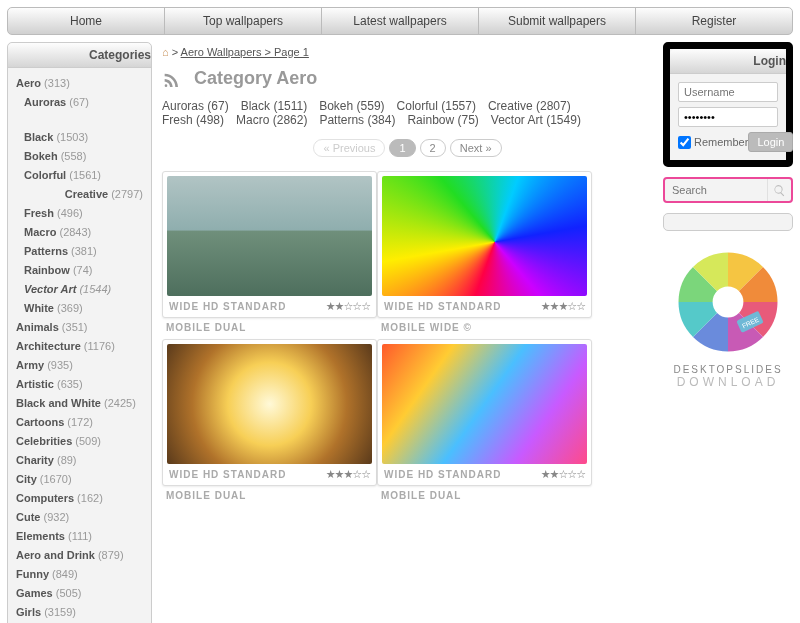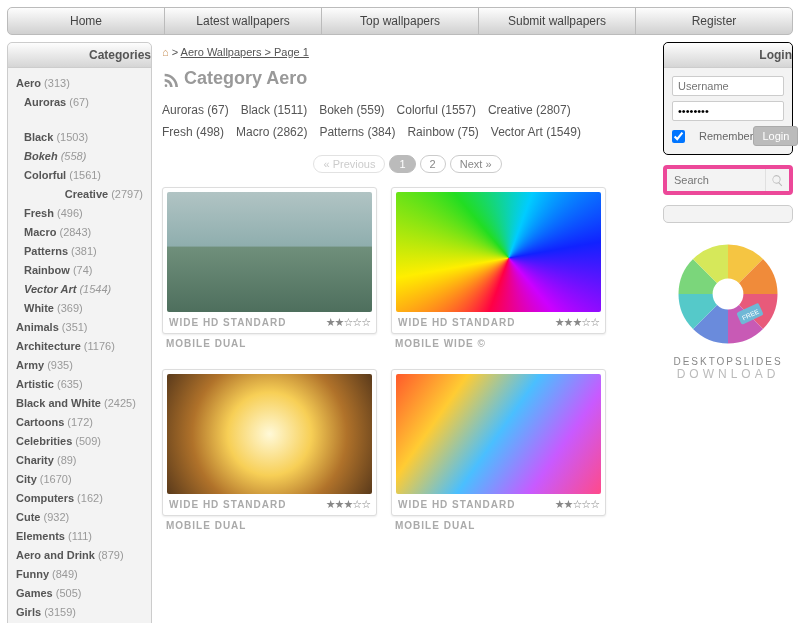--- a/index.html
+++ b/index.html
@@ -10,76 +10,76 @@
 .page{display:flex;gap:10px;padding:0 7px 10px 7px}
 .sidebar{width:145px;flex:none;border:1px solid #ccc;border-radius:5px;background:#f3f3f3}
 .sidebar .hd,.login .hd{background:linear-gradient(#fdfdfd,#d5d5d5);border-bottom:1px solid #ccc;border-radius:5px 5px 0 0;text-align:right;font-weight:bold;font-size:12px;color:#555;padding:5px 0}
 .sidebar ul{list-style:none;padding:6px 8px}
 .sidebar li{padding:2px 0;color:#999;font-size:11px;line-height:15px;white-space:nowrap}
 .sidebar li a{color:#555;font-weight:bold;text-decoration:none}
 .main{flex:1;min-width:0}
 .crumb{color:#555;padding:4px 0;font-size:11px}
 .crumb a{color:#555}
 .home-icon{color:#c96}
-.h1row{display:flex;align-items:center;gap:6px;margin:6px 0 10px 0}
+.h1row{display:flex;align-items:center;gap:16px;margin:6px 0 10px 0}
 .h1row h2{color:#999;font-size:18px;font-weight:bold}
 .rss{width:16px;height:16px;color:#999}
-.subcats{color:#555;line-height:22px;font-size:12px;margin-bottom:12px}
+.subcats{color:#555;line-height:14px;font-size:12px;margin-bottom:12px}
 .subcats span{margin-right:12px;white-space:nowrap;display:inline-block}
 .pager{text-align:center;margin:6px 0 14px 0}
 .pager span{display:inline-block;border:1px solid #ccc;border-radius:10px;padding:2px 9px;margin:0 2px;font-size:11px;color:#888}
 .pager .cur{background:#bbb;color:#fff;border-color:#bbb}
 .pager .dis{color:#ccc;border-color:#e2e2e2}
-.grid{display:flex;flex-wrap:wrap;gap:14px}
+.grid{display:flex;flex-wrap:wrap;}
 .card{width:215px;border:1px solid #ddd;border-radius:3px;background:#fff;padding:4px;box-shadow:0 1px 2px rgba(0,0,0,.08)}
 .thumb{width:100%;height:120px;border-radius:2px}
 .tagrow{display:flex;justify-content:space-between;align-items:center;padding:4px 2px 0 2px}
 .tagrow .lbl{font-size:10px;letter-spacing:1px;color:#aaa;font-weight:bold}
 .stars{color:#888;font-size:11px;letter-spacing:-1px}
 .meta{font-size:10px;letter-spacing:1px;color:#aaa;font-weight:bold;padding:4px 4px 6px 4px}
 .right{width:130px;flex:none;display:flex;flex-direction:column;gap:10px}
-.login{border:1px solid #000000;border-radius:5px;background:#f3f3f3}
+.login{border:7px solid #000000;border-radius:5px;background:#f3f3f3}
 .login form{padding:8px;display:flex;flex-direction:column;gap:5px}
 .login input[type=text],.login input[type=password]{border:1px solid #ccc;border-radius:2px;padding:3px 5px;font-size:11px;width:100%}
 .login .row{display:flex;align-items:center;justify-content:space-between}
-.login .row label{font-size:11px;color:#666;display:flex;align-items:center;gap:14px}
+.login .row label{font-size:11px;color:#666;display:flex;align-items:center;gap:3px}
 .login button{background:#bbb;color:#fff;border:1px solid #aaa;border-radius:3px;padding:3px 8px;font-size:11px;cursor:pointer}
-.searchbox{display:flex;border:4px solid #ec4899;border-radius:4px;background:#f3f3f3}
+.searchbox{display:flex;border:2px solid #ec4899;border-radius:4px;background:#f3f3f3}
 .searchbox input{flex:1;border:none;background:#f3f3f3;padding:5px 7px;font-size:11px;color:#999;outline:none;border-radius:4px;min-width:0}
 .searchbox .go{width:24px;display:flex;align-items:center;justify-content:center;color:#bbb;border-left:1px solid #e0e0e0}
 .mbox{border:1px solid #ccc;border-radius:5px;background:#f3f3f3;height:18px}
 .promo{text-align:center;padding:6px 0}
 .promo svg{width:110px;height:110px}
 .promo .t1{font-size:10px;letter-spacing:2px;color:#888;margin-top:4px}
 .promo .t2{font-size:12px;letter-spacing:4px;color:#bbb}
 
 .bg1{background:linear-gradient(180deg,#b1c4c4 0%,#8faeae 45%,#6f8f7b 46%,#4e6f5d 100%)}
 .bg2{background:conic-gradient(from 200deg at 55% 55%,#ff0044,#ffee00,#22dd22,#00ccff,#1122ff,#cc00ff,#ff0044)}
 .bg3{background:radial-gradient(circle at 50% 50%,#fff9d8 0%,#f7cf56 35%,#b0722a 65%,#5a3a1b 100%)}
 .bg4{background:linear-gradient(125deg,#ff5a2b,#ffcc33,#4abfff,#c85aff,#ff4a8a)}
 </style>
 </head>
 <body>
 
 <div class="topnav">
     <a href="#">Home</a>
+    <a href="#">Top wallpapers</a>
     <a href="#">Latest wallpapers</a>
-    <a href="#">Top wallpapers</a>
     <a href="#">Submit wallpapers</a>
     <a href="#">Register</a>
   </div>
 
 <div class="page">
   <div class="sidebar">
     <div class="hd">Categories</div>
     <ul>
         <li><a href="#">Aero</a> (313)</li>
         <li style="padding-left: 8px;"><a href="#">Auroras</a> (67)</li>
         <li style="padding-left: 8px; margin-top: 16px;"><a href="#">Black</a> (1503)</li>
-        <li style="padding-left: 8px; font-style: italic;"><a href="#">Bokeh</a> (558)</li>
+        <li style="padding-left: 8px;"><a href="#">Bokeh</a> (558)</li>
         <li style="padding-left: 8px;"><a href="#">Colorful</a> (1561)</li>
         <li style="padding-left: 8px; text-align: right;"><a href="#">Creative</a> (2797)</li>
         <li style="padding-left: 8px;"><a href="#">Fresh</a> (496)</li>
         <li style="padding-left: 8px;"><a href="#">Macro</a> (2843)</li>
         <li style="padding-left: 8px;"><a href="#">Patterns</a> (381)</li>
         <li style="padding-left: 8px;"><a href="#">Rainbow</a> (74)</li>
         <li style="padding-left: 8px; font-style: italic;"><a href="#">Vector Art</a> (1544)</li>
         <li style="padding-left: 8px;"><a href="#">White</a> (369)</li>
         <li><a href="#">Animals</a> (351)</li>
         <li><a href="#">Architecture</a> (1176)</li>

